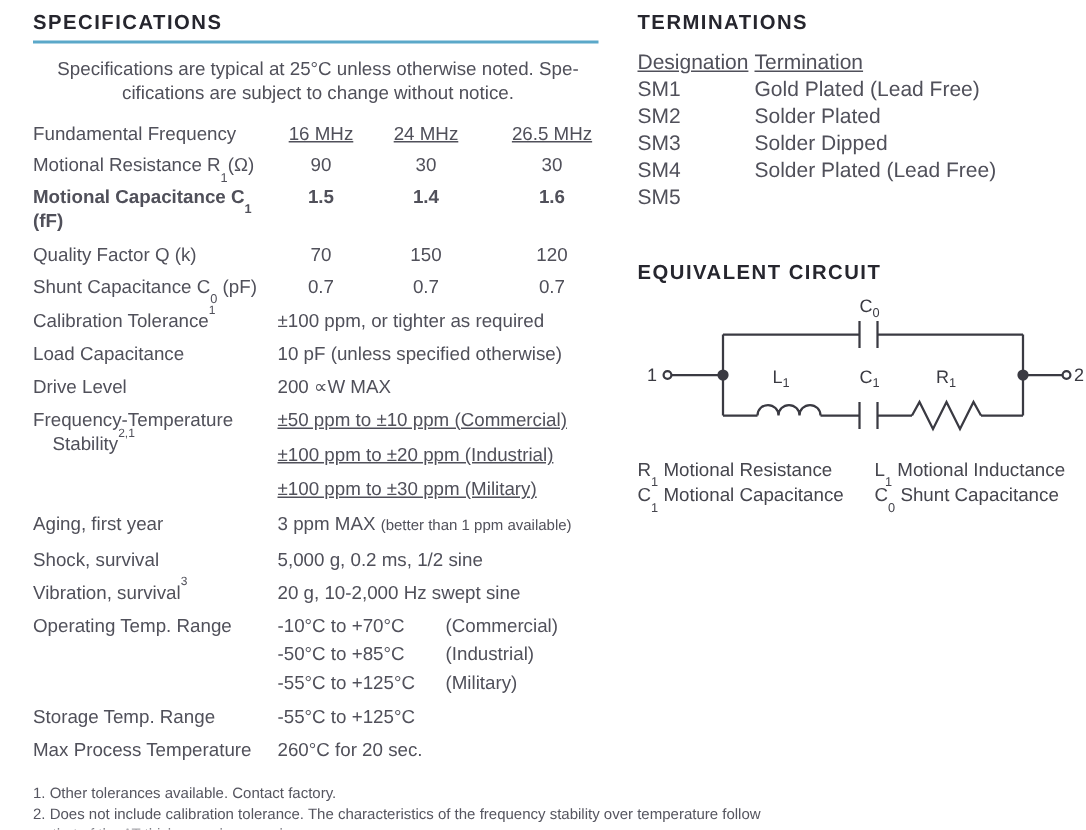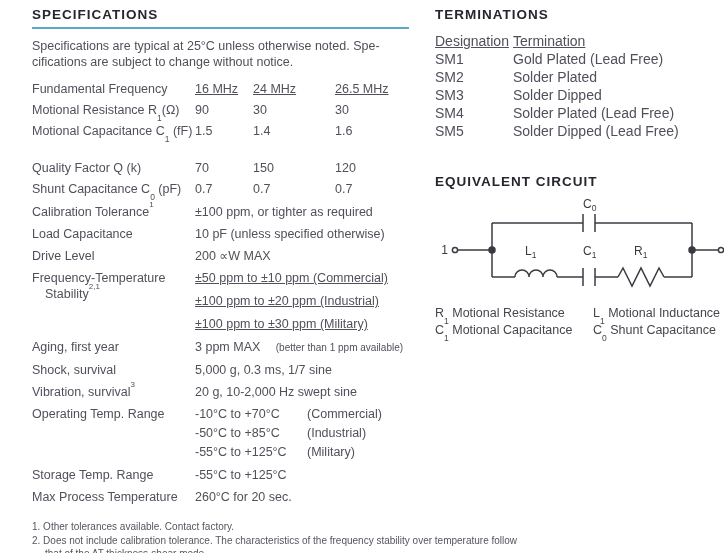--- a/index.html
+++ b/index.html
@@ -6,61 +6,61 @@
   html, body { margin: 0; padding: 0; background: #ffffff; }
   body {
     width: 724px; height: 553px;
     font-family: "Liberation Sans", "DejaVu Sans", sans-serif;
     color: #50505a;
     overflow: hidden;
   }
   .page {
     position: relative;
     width: 600px; height: 553px;
-    padding: 7px 0 0 32px;
+    padding: 7px 0 0 22px;
     display: flex;
   }
   .col-left { width: 380px; flex: 0 0 380px; }
   .col-right { width: 300px; flex: 0 0 300px; margin-left: 23px; }
 
   h2.section {
     font-size: 13.5px; font-weight: bold;
     color: #26262e; letter-spacing: 1px;
     margin: 0 0 5px 0; line-height: 15px;
   }
   .rule { height: 2px; background: #5ba8c9; margin: 1px 0 9px 0; width: 377px; }
 
   .intro { font-size: 12.5px; line-height: 16px; margin: 0 0 11px 0; color: #50505a; }
-  .intro span { display: block; }
+  .intro span { display: block; text-align: center; }
 
   
   .srow {
     display: grid;
     grid-template-columns: 163px 58px 82px 86px;
     font-size: 12.5px; line-height: 16px;
     margin-bottom: 5px; align-items: baseline;
   }
-  .srow .num { text-align: left; }
+  .srow .num { text-align: center; }
   .col-head { text-decoration: underline; }
 
   
   .vrow {
     display: grid;
     grid-template-columns: 163px 1fr;
     font-size: 12.5px; line-height: 16px;
     margin-bottom: 6px; align-items: baseline;
   }
   .vrow .lbl { padding-right: 6px; }
 
   sub { font-size: 8.5px; position: relative; bottom: -3px; line-height: 0; }
   sup { font-size: 8px; position: relative; top: -4px; line-height: 0; }
 
   .stab-label .line2 { display: block; padding-left: 13px; }
   .stab-vals span { display: block; margin-bottom: 7px; text-decoration: underline; }
-  .aging-note { font-size: 10px; margin-left: 12px; }
+  .aging-note { font-size: 10px; }
 
   .temp-vals .trow { display: block; margin-bottom: 3px; }
   .temp-vals .range { display: inline-block; width: 112px; }
 
   .footnotes { margin-top: 15px; width: 502px; font-size: 10px; line-height: 13px; color: #55555f; }
   .footnote { padding-left: 13px; text-indent: -13px; margin-bottom: 1px; }
 
   
   .term-table { font-size: 14px; margin-top: 10px; }
   .trow2 { display: grid; grid-template-columns: 78px 1fr; line-height: 18px; }
@@ -95,21 +95,21 @@
       <div class="num col-head">26.5 MHz</div>
     </div>
 
     <div class="srow">
       <div class="lbl"><span>Motional Resistance R</span><sub>1</sub><span>(Ω)</span></div>
       <div class="num">90</div>
       <div class="num">30</div>
       <div class="num">30</div>
     </div>
 
-    <div class="srow" style="margin-bottom:21px;">
+    <div class="srow" style="margin-bottom:7px;font-weight:bold;">
       <div class="lbl"><span>Motional Capacitance C</span><sub>1</sub><span> (fF)</span></div>
       <div class="num">1.5</div>
       <div class="num">1.4</div>
       <div class="num">1.6</div>
     </div>
 
     <div class="srow">
       <div class="lbl">Quality Factor Q (k)</div>
       <div class="num">70</div>
       <div class="num">150</div>
@@ -150,21 +150,21 @@
       </div>
     </div>
 
     <div class="vrow">
       <div class="lbl">Aging, first year</div>
       <div class="val"><span>3 ppm MAX </span><span class="aging-note">(better than 1 ppm available)</span></div>
     </div>
 
     <div class="vrow">
       <div class="lbl">Shock, survival</div>
-      <div class="val">5,000 g, 0.3 ms, 1/7 sine</div>
+      <div class="val">5,000 g, 0.2 ms, 1/2 sine</div>
     </div>
 
     <div class="vrow">
       <div class="lbl"><span>Vibration, survival</span><sup>3</sup></div>
       <div class="val">20 g, 10-2,000 Hz swept sine</div>
     </div>
 
     <div class="vrow" style="margin-bottom:4px;">
       <div class="lbl">Operating Temp. Range</div>
       <div class="val temp-vals">
@@ -211,21 +211,20 @@
       <div class="trow2">
         <span>SM3</span>
         <span>Solder Dipped</span>
       </div>
       <div class="trow2">
         <span>SM4</span>
         <span>Solder Plated (Lead Free)</span>
       </div>
       <div class="trow2">
         <span>SM5</span>
-        <span>Solder Dipped (Lead Free)</span>
       </div>
     </div>
 
     <div class="circuit-section">
       <h2 class="section">EQUIVALENT CIRCUIT</h2>
 
       <svg class="circuit-svg" width="298" height="104" viewBox="0 0 298 104">
         <g stroke="#3a3a42" stroke-width="1.5" fill="none">
 
           <path d="M57,28 H148"></path>

